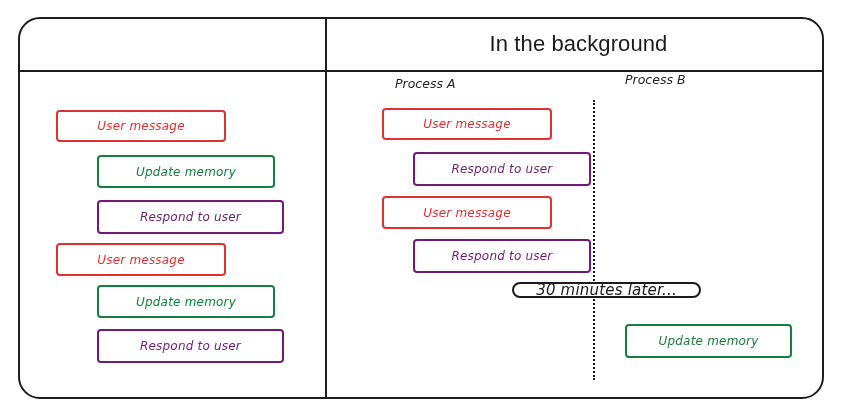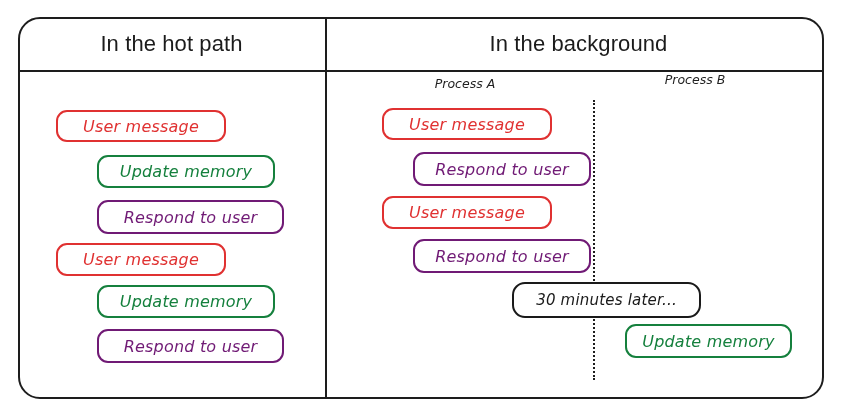--- a/index.html
+++ b/index.html
@@ -49,66 +49,65 @@
   #title-bg{left:325px;width:507px;}
 
   
   .proc-label{
     position:absolute;
     font-family:"DejaVu Sans", sans-serif;
     font-size:12.5px;
     font-style:italic;
     color:#222;
     white-space:nowrap;
-    text-align:center;
+    text-align:left;
   }
   #proc-a{left:395px;top:76px;width:140px;}
   #proc-b{left:625px;top:72px;width:140px;}
 
   
   .dotted-divider{
     position:absolute;
     left:593px;top:100px;
     width:0;height:280px;
     border-left:2.6px dotted #1d1d1d;
   }
 
   
   .note{
     position:absolute;
     box-sizing:border-box;
     border:2.3px solid currentColor;
-    border-radius:11px;
+    border-radius:4px;
     display:flex;
     align-items:center;
     justify-content:center;
     background:#fff;
     font-family:"DejaVu Sans", sans-serif;
-    font-size:16px;
+    font-size:12px;
     font-style:italic;
     white-space:nowrap;
     letter-spacing:.2px;
   }
   .note span{pointer-events:none;}
   .c-red{color:#e03131;}
   .c-blue{color:#15803d;}
   .c-green{color:#701a75;}
   .c-black{color:#1a1a1a;}
   .note.c-black{border-width:2.6px;border-radius:13px;font-size:15px;}
 </style>
 </head>
 <body>
 
 <div id="stage">
 
   <div class="frame"></div>
   <div class="header-rule"></div>
   <div class="col-divider"></div>
 
-  <div class="panel-title" id="title-hot">In the hot path</div>
 
   <div class="panel-title" id="title-bg">In the background</div>
 
   <div class="proc-label" id="proc-a">Process A</div>
 
   <div class="proc-label" id="proc-b">Process B</div>
 
   <div class="dotted-divider"></div>
 
   <div id="boxes-layer">
@@ -138,18 +137,18 @@
       </div>
       <div class="note c-red" style="left: 382px; top: 196px; width: 170px; height: 33px;">
         <span>User message</span>
       </div>
       <div class="note c-green" style="left: 413px; top: 239px; width: 178px; height: 34px;">
         <span>Respond to user</span>
       </div>
       <div class="note c-blue" style="left: 625px; top: 324px; width: 167px; height: 34px;">
         <span>Update memory</span>
       </div>
-      <div class="note c-black" style="left: 512px; top: 282px; width: 189px; height: 36px;">
+      <div class="note c-black" style="left: 512px; top: 282px; width: 189px; height: 16px; border-radius: 9px;">
         <span>30 minutes later...</span>
       </div>
     </div>
 
 </div>
 
 </body></html>

